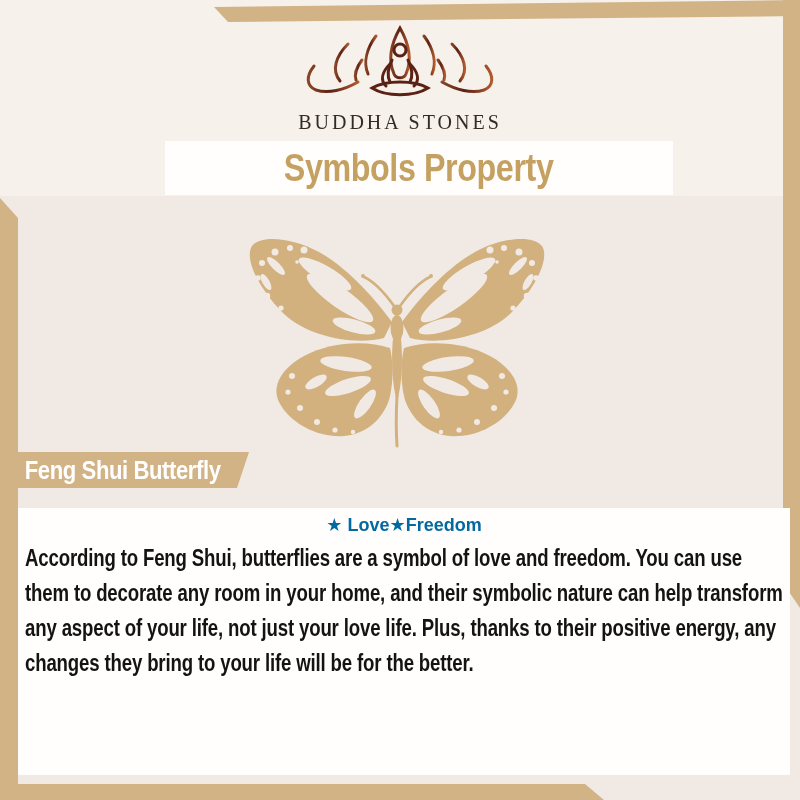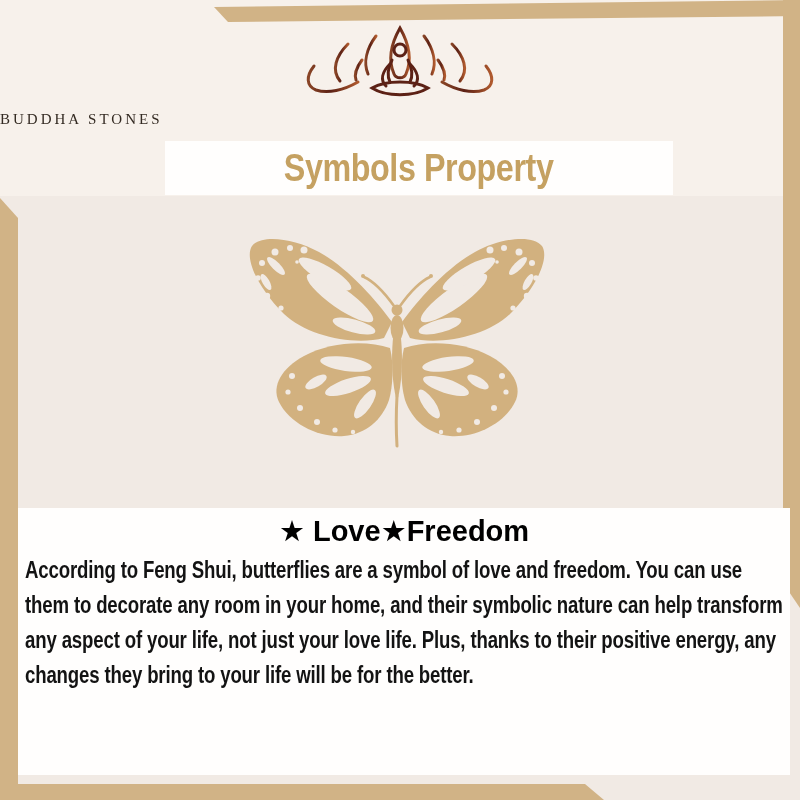--- a/index.html
+++ b/index.html
@@ -16,22 +16,22 @@
                  clip-path:polygon(214px 7px, 800px 0px, 800px 16px, 228px 22px); }
   .band-right  { left:783px; top:0;   width:17px;  height:608px;
                  clip-path:polygon(0 0, 17px 0, 17px 608px, 0 583px); }
   .band-left   { left:0;   top:198px; width:18px;  height:602px;
                  clip-path:polygon(0 0, 18px 20px, 18px 602px, 0 602px); }
   .band-bottom { left:0;   top:784px; width:604px; height:16px;
                  clip-path:polygon(0 0, 585px 0, 604px 16px, 0 16px); }
 
   .logo-wrap { position:absolute; left:300px; top:24px; width:200px; height:84px; }
   .wordmark {
-    position:absolute; left:0; top:111px; width:800px; 
-    font-family:"Liberation Serif", serif; font-size:15px; letter-spacing:3px;
+    position:absolute; left:0; top:111px; width:800px; text-align:center;
+    font-family:"Liberation Serif", serif; font-size:20px; letter-spacing:3px;
     color:#332a22; font-weight:normal;
   }
 
   .title-band {
     position:absolute; left:165px; top:141px; width:508px; height:54px;
     background:#fffefd; display:flex; align-items:center; justify-content:center;
   }
   .page-title {
     font-size:38px; font-weight:bold; color:#c5a161; letter-spacing:-0.5px;
     transform:scaleX(0.85); white-space:nowrap;
@@ -49,21 +49,21 @@
     transform:scaleX(0.85); transform-origin:0 50%;
   }
 
   .content-panel {
     position:absolute; left:18px; top:508px; width:772px; height:267px;
     background:#fffefd;
   }
   .tagline {
     margin:6px 0 0 0; text-align:center; white-space:nowrap;
     font-family:"Liberation Sans","DejaVu Sans",sans-serif;
-    font-size:29px; font-weight:bold; color:#000000; letter-spacing:0px;
+    font-size:18px; font-weight:bold; color:#0369a1; letter-spacing:0px;
   }
   .paragraph {
     margin:5px 0 0 7px; width:944px; transform:scaleX(0.81); transform-origin:0 0;
     font-size:23px; font-weight:bold; color:#131313;
     letter-spacing:-0.2px; line-height:35px;
   }
 </style>
 </head>
 <body>
 
@@ -152,19 +152,22 @@
         <path fill="#d2b17f" d="M161,102 C159,124 160,148 165,166 C170,148 171,124 169,102 Z"></path>
         <path d="M165,160 C164,178 164,194 165,210" stroke="#d2b17f" stroke-width="3" fill="none" stroke-linecap="round"></path>
         <path d="M162,70 C152,56 143,46 132,41" stroke="#d2b17f" stroke-width="2.5" fill="none" stroke-linecap="round"></path>
         <path d="M168,70 C178,56 187,46 198,41" stroke="#d2b17f" stroke-width="2.5" fill="none" stroke-linecap="round"></path>
         <circle cx="131" cy="40" r="2" fill="#d2b17f"></circle>
           <circle cx="199" cy="40" r="2" fill="#d2b17f"></circle>
       </g>
     </svg>
   </div>
 
+  <div class="section-banner">
+    <span class="label">Feng Shui Butterfly</span>
+  </div>
 
   <div class="content-panel">
     <div class="tagline">★ Love★Freedom</div>
     <div class="paragraph">According to Feng Shui, butterflies are a symbol of love and freedom. You can use them to decorate any room in your home, and their symbolic nature can help transform any aspect of your life, not just your love life. Plus, thanks to their positive energy, any changes they bring to your life will be for the better.</div>
   </div>
 
 </div>
 
 </body></html>

